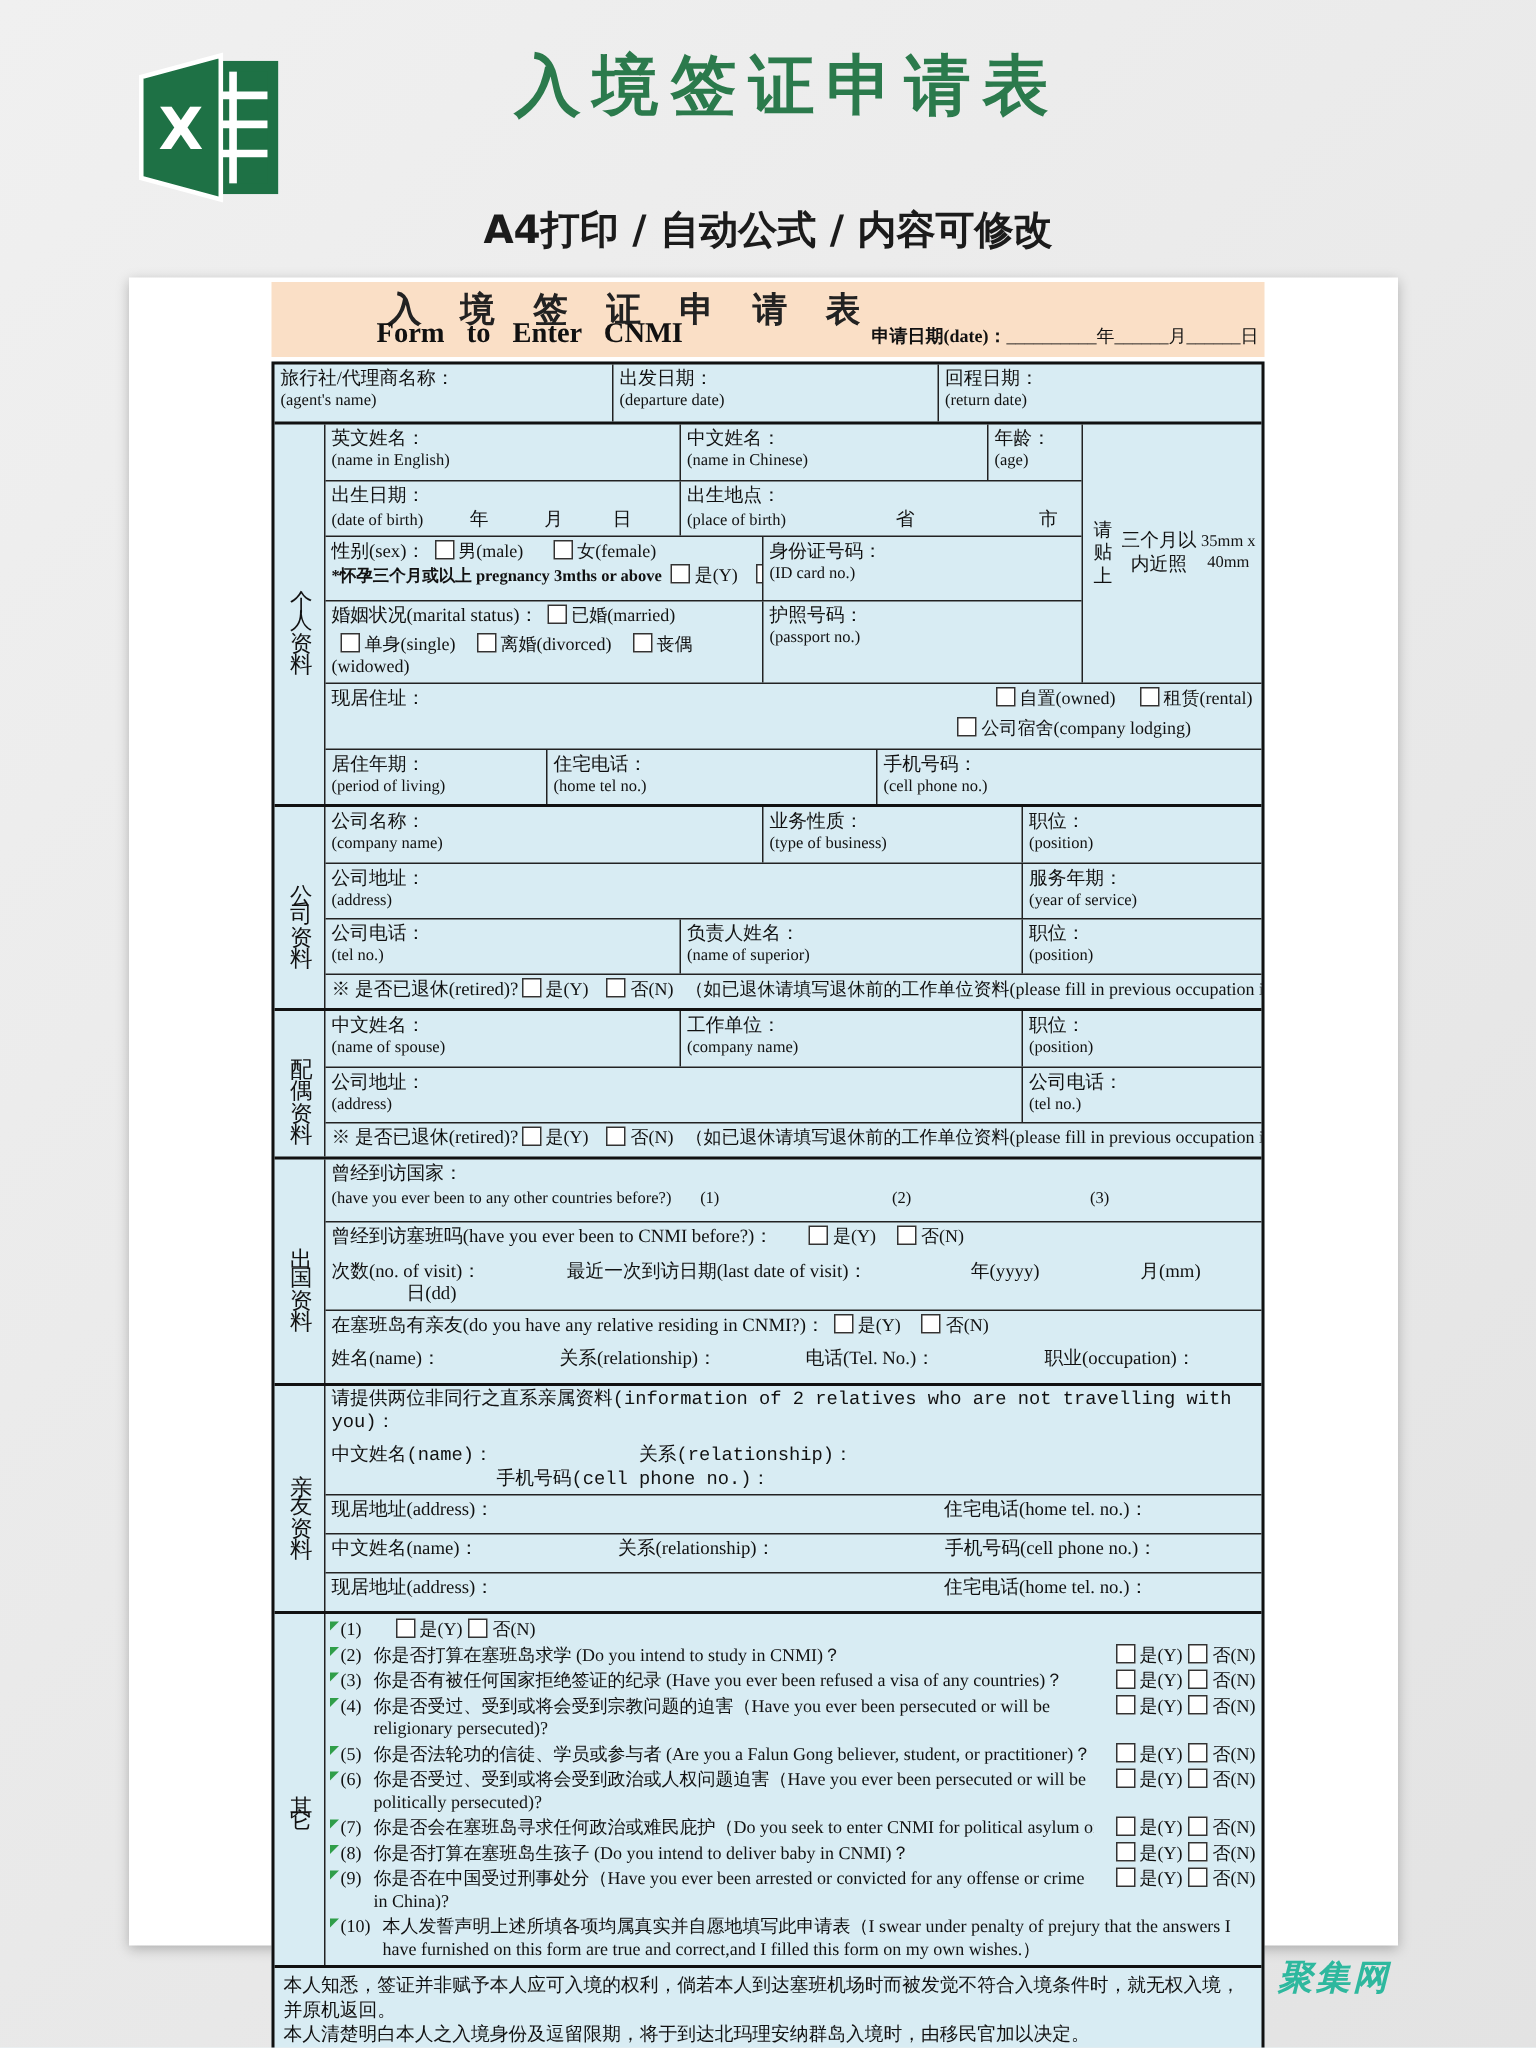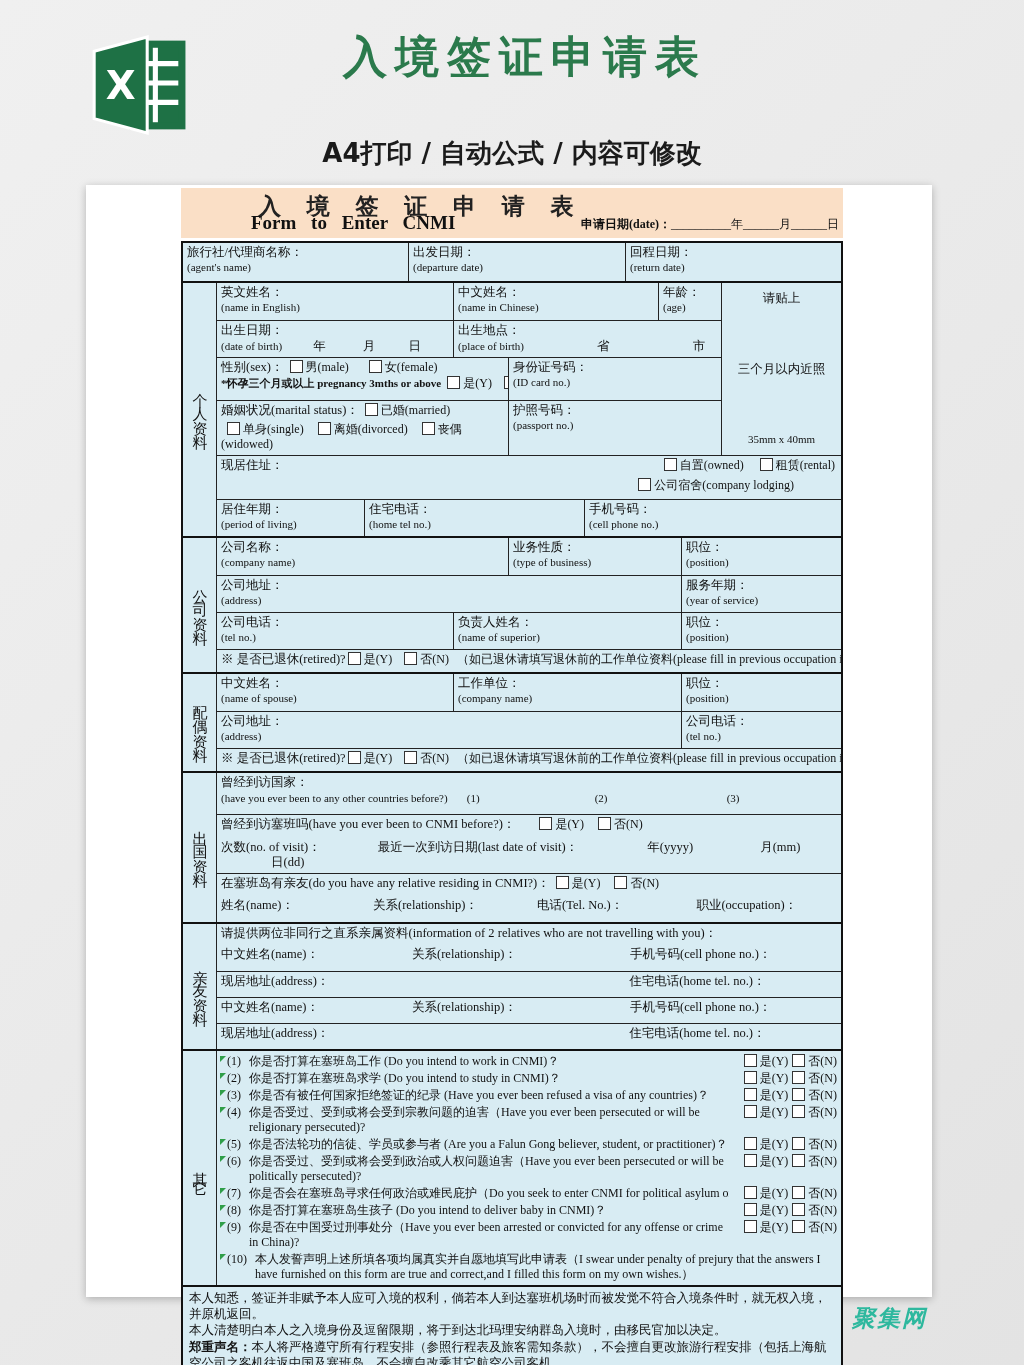--- a/index.html
+++ b/index.html
@@ -58,22 +58,22 @@
   .b { font-weight:bold; }
   .cb {
     display:inline-block; width:13px; height:13px; background:#fff;
     border:1px solid #333; vertical-align:-2px; margin:0 3px 0 6px;
   }
   .cbl { font-size:12px; }
   
   .p-top { display:flex; }
   .p-left { flex:0 0 504px; width:504px; }
   .photo-cell {
-    flex:1 1 auto; border-left:1px solid #222; display:flex; flex-direction:column;
-    align-items:center; justify-content:space-between; text-align:center; padding:8px 2px;
+    flex:1 1 auto; border-left:1px solid #222; display:flex; flex-direction:row;
+    align-items:center; justify-content:flex-end; text-align:center; padding:8px 2px;
   }
   .photo-cell .l3 { font-size:11px; }
   
   .q-row { display:flex; align-items:flex-start; padding:1px 4px 1px 2px; }
   .q-no { flex:0 0 30px; position:relative; font-size:12px; padding-left:8px; }
   .q-tri { position:absolute; left:1px; top:2px; width:0; height:0;
            border-top:6px solid #2f9e49; border-right:6px solid transparent; }
   .q-text { flex:1 1 auto; font-size:12px; min-width:0; overflow:hidden; }
   .q-text.clip { white-space:nowrap; }
   .q-cbs { flex:0 0 108px; white-space:nowrap; text-align:right; font-size:12px; }
@@ -343,21 +343,21 @@
         </div>
       </div>
     </div>
 
     <div class="sec">
       <div class="sec-label">
             <span>亲友资料</span>
           </div>
       <div class="sec-body">
         <div class="row" style="min-height:47px;">
-          <div class="cell" style="flex:1 1 auto;">
+          <div class="cell" style="flex:1 1 auto;font-family:Liberation Mono, monospace;">
             <div class="cn">请提供两位非同行之直系亲属资料(information of 2 relatives who are not travelling with you)：</div>
             <div style="margin-top:6px;"><span class="cn">中文姓名(name)：</span>
               <span class="cn sp" style="margin-left:90px;">关系(relationship)：</span>
               <span class="cn sp" style="margin-left:110px;">手机号码(cell phone no.)：</span></div>
           </div>
         </div>
         <div class="row" style="min-height:26px;">
           <div class="cell" style="flex:1 1 auto;"><span class="cn">现居地址(address)：</span><span class="cn sp" style="margin-left:300px;">住宅电话(home tel. no.)：</span></div>
         </div>
         <div class="row" style="min-height:26px;">
@@ -371,21 +371,20 @@
       </div>
     </div>
 
     <div class="sec">
       <div class="sec-label">
             <span style="letter-spacing:8px;">其它</span>
           </div>
       <div class="sec-body" style="padding:2px 0;">
         <div class="q-row">
           <div class="q-no"><span class="q-tri"></span><span>(1)</span></div>
-          <div class="q-text">你是否打算在塞班岛工作 (Do you intend to work in CNMI)？</div>
           <div class="q-cbs"><span class="cb"></span><span>是(Y)</span><span class="cb"></span><span>否(N)</span></div>
         </div>
         <div class="q-row">
           <div class="q-no"><span class="q-tri"></span><span>(2)</span></div>
           <div class="q-text">你是否打算在塞班岛求学 (Do you intend to study in CNMI)？</div>
           <div class="q-cbs"><span class="cb"></span><span>是(Y)</span><span class="cb"></span><span>否(N)</span></div>
         </div>
         <div class="q-row">
           <div class="q-no"><span class="q-tri"></span><span>(3)</span></div>
           <div class="q-text">你是否有被任何国家拒绝签证的纪录 (Have you ever been refused a visa of any countries)？</div>

